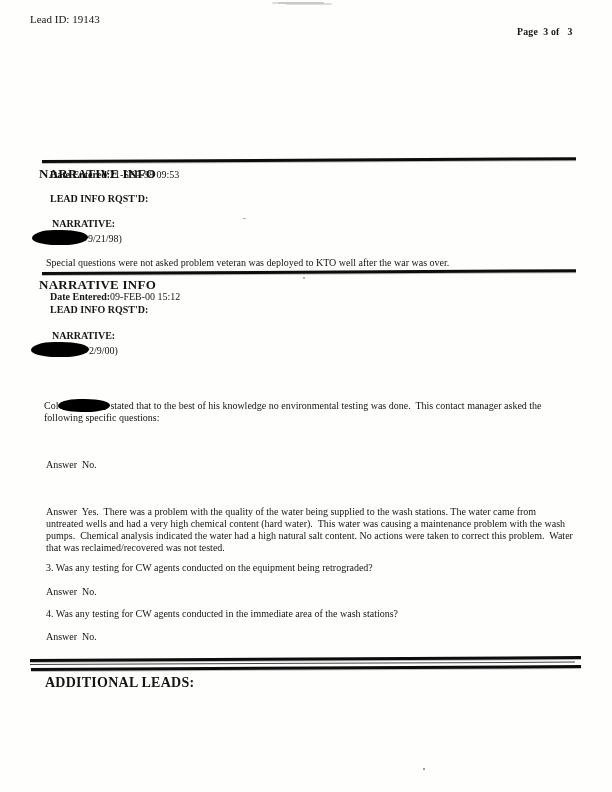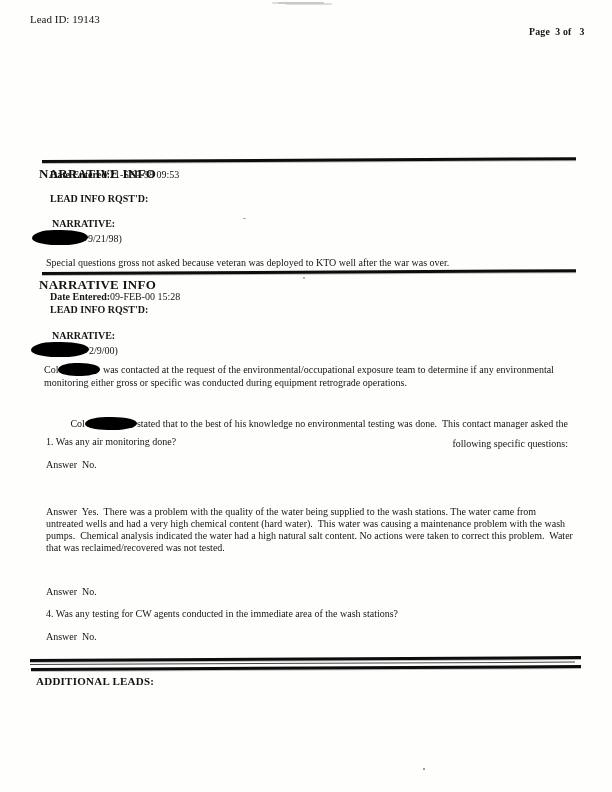--- a/index.html
+++ b/index.html
@@ -36,50 +36,49 @@
 <body>
 
 <div class="page">
 
   <div class="smudge" style="left:278px;top:2px;width:46px;"></div>
   <div class="speck" style="left:303px;top:277px;width:2px;height:2px;"></div>
   <div class="speck" style="left:243px;top:218px;width:3px;height:1px;"></div>
   <div class="speck" style="left:423px;top:768px;width:2px;height:2px;background:#777;"></div>
 
   <div class="abs sm" style="left:30px;top:13px;">Lead ID: 19143</div>
-  <div class="abs pagelabel" style="left:517px;top:26px;margin-left:12px;">Page  3 of   3</div>
+  <div class="abs pagelabel" style="left:517px;top:26px;">Page  3 of   3</div>
 
 
   <div class="rule tilt" style="left:42px;top:160px;width:534px;height:3px;"></div>
   <div class="abs heading" style="left:39px;top:166px;">NARRATIVE INFO</div>
   <div class="abs txt" style="left:50px;top:169px;"><span class="b">Date Entered:</span><span>21-SEP-98 09:53</span></div>
   <div class="abs txt b" style="left:50px;top:193px;">LEAD INFO RQST'D:</div>
   <div class="abs txt b" style="left:52px;top:218px;">NARRATIVE:</div>
   <div class="abs txt" style="left:32px;top:230px;"><span class="redaction" style="width:56px;height:15px;"></span><span>9/21/98)</span></div>
-  <div class="abs txt" style="left:46px;top:257px;width:540px;">Special questions gross not asked because veteran was deployed to KTO well after the war was over.</div>
+  <div class="abs txt" style="left:46px;top:257px;width:540px;">Special questions were not asked problem veteran was deployed to KTO well after the war was over.</div>
 
   <div class="rule tilt" style="left:42px;top:272px;width:534px;height:3px;"></div>
   <div class="abs heading" style="left:39px;top:277px;">NARRATIVE INFO</div>
-  <div class="abs txt" style="left:50px;top:291px;"><span class="b">Date Entered:</span><span>09-FEB-00 15:28</span></div>
+  <div class="abs txt" style="left:50px;top:291px;"><span class="b">Date Entered:</span><span>09-FEB-00 15:12</span></div>
   <div class="abs txt b" style="left:50px;top:304px;">LEAD INFO RQST'D:</div>
   <div class="abs txt b" style="left:52px;top:330px;">NARRATIVE:</div>
   <div class="abs txt" style="left:31px;top:342px;"><span class="redaction" style="width:58px;height:15px;"></span><span>2/9/00)</span></div>
 
-  <div class="abs txt" style="left:44px;top:363px;width:524px;line-height:13px;"><span>Col</span><span class="redaction" style="width:42px;height:13px;"></span><span> was contacted at the request of the environmental/occupational exposure team to determine if any environmental monitoring either gross or specific was conducted during equipment retrograde operations.</span></div>
 
-  <div class="abs txt" style="left:44px;top:414px;width:524px;line-height:20px;text-align:right;"><span>Col</span><span class="redaction" style="width:52px;height:13px;"></span><span>stated that to the best of his knowledge no environmental testing was done.  This contact manager asked the following specific questions:</span></div>
+  <div class="abs txt" style="left:44px;top:399px;width:524px;line-height:12px;"><span>Col</span><span class="redaction" style="width:52px;height:13px;"></span><span>stated that to the best of his knowledge no environmental testing was done.  This contact manager asked the following specific questions:</span></div>
 
-  <div class="abs txt" style="left:46px;top:436px;width:530px;">1. Was any air monitoring done?</div>
   <div class="abs txt" style="left:46px;top:459px;width:530px;">Answer  No.</div>
 
   <div class="abs txt" style="left:46px;top:506px;width:527px;line-height:12.1px;">Answer  Yes.  There was a problem with the quality of the water being supplied to the wash stations. The water came from untreated wells and had a very high chemical content (hard water).  This water was causing a maintenance problem with the wash pumps.  Chemical analysis indicated the water had a high natural salt content. No actions were taken to correct this problem.  Water that was reclaimed/recovered was not tested.</div>
 
+  <div class="abs txt" style="left:46px;top:562px;width:530px;">3. Was any testing for CW agents conducted on the equipment being retrograded?</div>
   <div class="abs txt" style="left:46px;top:586px;width:530px;">Answer  No.</div>
 
   <div class="abs txt" style="left:46px;top:608px;width:540px;">4. Was any testing for CW agents conducted in the immediate area of the wash stations?</div>
   <div class="abs txt" style="left:46px;top:631px;width:530px;">Answer  No.</div>
 
   <div class="rule tilt" style="left:30px;top:659px;width:551px;height:2.5px;"></div>
   <div class="thinrule" style="left:30px;top:664px;width:545px;height:1px;transform:rotate(-0.25deg);transform-origin:left center;"></div>
   <div class="rule tilt" style="left:31px;top:668px;width:550px;height:2.5px;"></div>
-  <div class="abs heading" style="left:36px;top:675px;font-size:11px;">ADDITIONAL LEADS:</div>
+  <div class="abs heading" style="left:45px;top:675px;font-size:14px;">ADDITIONAL LEADS:</div>
 
 </div>
 
 </body></html>

